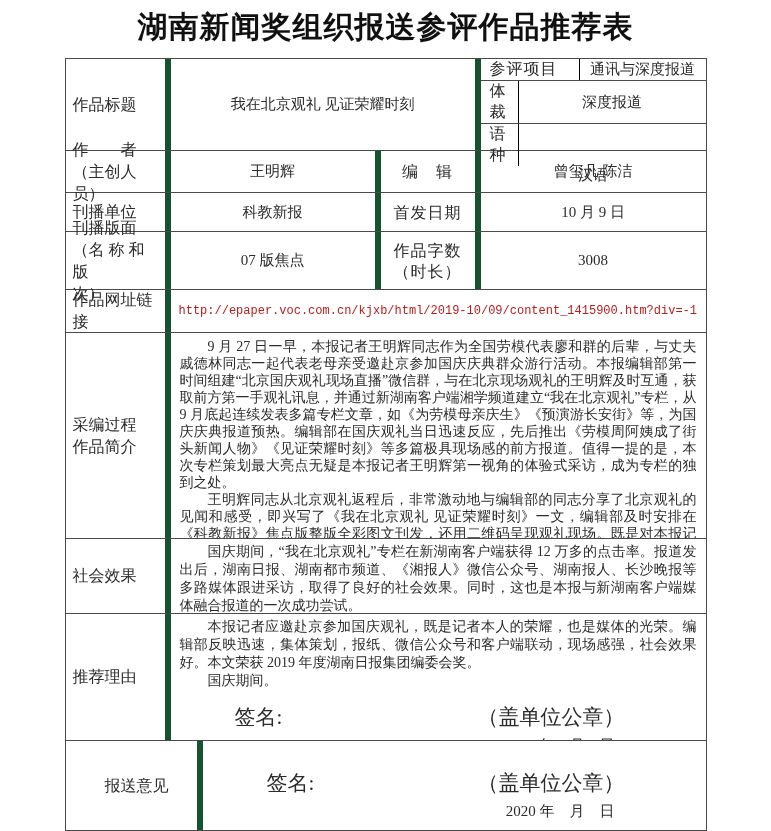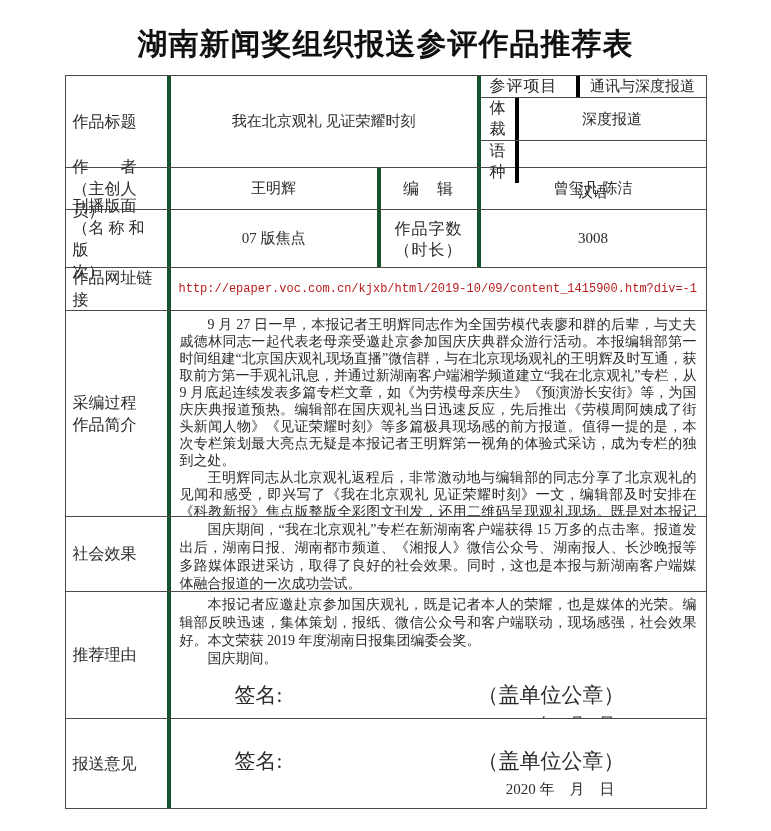--- a/index.html
+++ b/index.html
@@ -8,33 +8,33 @@
     font-family:"Liberation Serif","DejaVu Serif",serif;
     color:#2b2b2b;
     -webkit-font-smoothing:antialiased;
   }
   .title{
     text-align:center;
     font-family:"Liberation Sans","DejaVu Sans",sans-serif;
     font-weight:bold;
     font-size:30px;
     line-height:36px;
-    margin:26px 0 0 0;
+    margin:9px 0 0 0;
     letter-spacing:1px;
     color:#101010;
   }
   .tbl{
     width:642px;
     margin:13px auto 0 auto;
     border:1px solid #4a4a4a;
     box-sizing:border-box;
   }
   .row{display:flex;border-bottom:1px solid #4a4a4a;box-sizing:border-box;}
-  .row.last{border-bottom:none;}
-  .cell{border-right:4px solid #14532d;box-sizing:border-box;}
+  .row.last{border-bottom:none;margin-left:32px;}
+  .cell{border-right:6px solid #14532d;box-sizing:border-box;}
   .cell.lastc{border-right:none;}
   .r1{height:92px}.r2{height:42px}.r3{height:39px}.r4{height:58px}.r5{height:43px}
   .r6{height:206px}.r7{height:75px}.r8{height:127px}.r9{height:89px}
   .label{
     width:105px;display:flex;align-items:center;
     padding:0 4px 0 7px;font-size:16px;line-height:22px;
     white-space:pre-line;
   }
   .clabel{
     display:flex;align-items:center;justify-content:center;text-align:center;
@@ -42,21 +42,21 @@
   }
   .val{
     display:flex;align-items:center;justify-content:center;text-align:center;
     font-size:15px;
   }
   .w-b{width:210px}.w-c{width:100px}.w-bc{width:310px}.w-d{flex:1}
   .sub{flex:1;display:flex;flex-direction:column;}
   .subrow{flex:1;display:flex;border-bottom:1px solid #4a4a4a;box-sizing:border-box;}
   .subrow.last{border-bottom:none;flex-direction:column;}
   .sublabel{
-    width:99px;border-right:4px solid #000000;box-sizing:border-box;
+    width:99px;border-right:1px solid #000000;box-sizing:border-box;
     display:flex;align-items:center;padding-left:9px;font-size:16px;letter-spacing:1px;
   }
   .sublabel.narrow{width:38px;}
   .subval{flex:1;display:flex;align-items:center;justify-content:center;font-size:15px;}
   .urlval{
     flex:1;display:flex;align-items:center;padding-left:8px;
     font-family:"Liberation Mono","DejaVu Sans Mono",monospace;
     font-size:12px;color:#b91c1c;
   }
   .text{
@@ -102,20 +102,26 @@
   </div>
 
   <div class="row r2">
     <div class="cell label">作　　者
 （主创人员）</div>
     <div class="cell val w-b">王明辉</div>
     <div class="cell clabel w-c">编　辑</div>
     <div class="cell lastc val w-d">曾玺凡 陈洁</div>
   </div>
 
+  <div class="row r3">
+    <div class="cell label">刊播单位</div>
+    <div class="cell val w-b">科教新报</div>
+    <div class="cell clabel w-c">首发日期</div>
+    <div class="cell lastc val w-d">10 月 9 日</div>
+  </div>
 
   <div class="row r4">
     <div class="cell label">刊播版面
 （名 称 和 版
 次）</div>
     <div class="cell val w-b">07 版焦点</div>
     <div class="cell clabel w-c">作品字数
 （时长）</div>
     <div class="cell lastc val w-d">3008</div>
   </div>
@@ -130,21 +136,21 @@
 作品简介</div>
     <div class="cell lastc text lh17">
       <p>9 月 27 日一早，本报记者王明辉同志作为全国劳模代表廖和群的后辈，与丈夫戚德林同志一起代表老母亲受邀赴京参加国庆庆典群众游行活动。本报编辑部第一时间组建“北京国庆观礼现场直播”微信群，与在北京现场观礼的王明辉及时互通，获取前方第一手观礼讯息，并通过新湖南客户端湘学频道建立“我在北京观礼”专栏，从 9 月底起连续发表多篇专栏文章，如《为劳模母亲庆生》《预演游长安街》等，为国庆庆典报道预热。编辑部在国庆观礼当日迅速反应，先后推出《劳模周阿姨成了街头新闻人物》《见证荣耀时刻》等多篇极具现场感的前方报道。值得一提的是，本次专栏策划最大亮点无疑是本报记者王明辉第一视角的体验式采访，成为专栏的独到之处。</p>
       <p>王明辉同志从北京观礼返程后，非常激动地与编辑部的同志分享了北京观礼的见闻和感受，即兴写了《我在北京观礼 见证荣耀时刻》一文，编辑部及时安排在《科教新报》焦点版整版全彩图文刊发，还用二维码呈现观礼现场。既是对本报记者在北京国庆观礼行程的全景展示，同时也为本次国庆观礼专题报道划上了圆满句号。</p>
     </div>
   </div>
 
   <div class="row r7">
     <div class="cell label">社会效果</div>
     <div class="cell lastc text lh18">
-      <p>国庆期间，“我在北京观礼”专栏在新湖南客户端获得 15 万多的点击率。报道发出后，湖南日报、湖南都市频道、《湘报人》微信公众号、湖南报人、长沙晚报等多路媒体跟进采访，取得了良好的社会效果。同时，这也是本报与新湖南客户端媒体融合报道的一次成功尝试。</p>
+      <p>国庆期间，“我在北京观礼”专栏在新湖南客户端获得 12 万多的点击率。报道发出后，湖南日报、湖南都市频道、《湘报人》微信公众号、湖南报人、长沙晚报等多路媒体跟进采访，取得了良好的社会效果。同时，这也是本报与新湖南客户端媒体融合报道的一次成功尝试。</p>
     </div>
   </div>
 
   <div class="row r8">
     <div class="cell label">推荐理由</div>
     <div class="cell lastc text lh18">
       <p>本报记者应邀赴京参加国庆观礼，既是记者本人的荣耀，也是媒体的光荣。编辑部反映迅速，集体策划，报纸、微信公众号和客户端联动，现场感强，社会效果好。本文荣获 2019 年度湖南日报集团编委会奖。</p>
       <p>国庆期间。</p>
       <div class="signline">
         <span class="sign">签名:</span>

